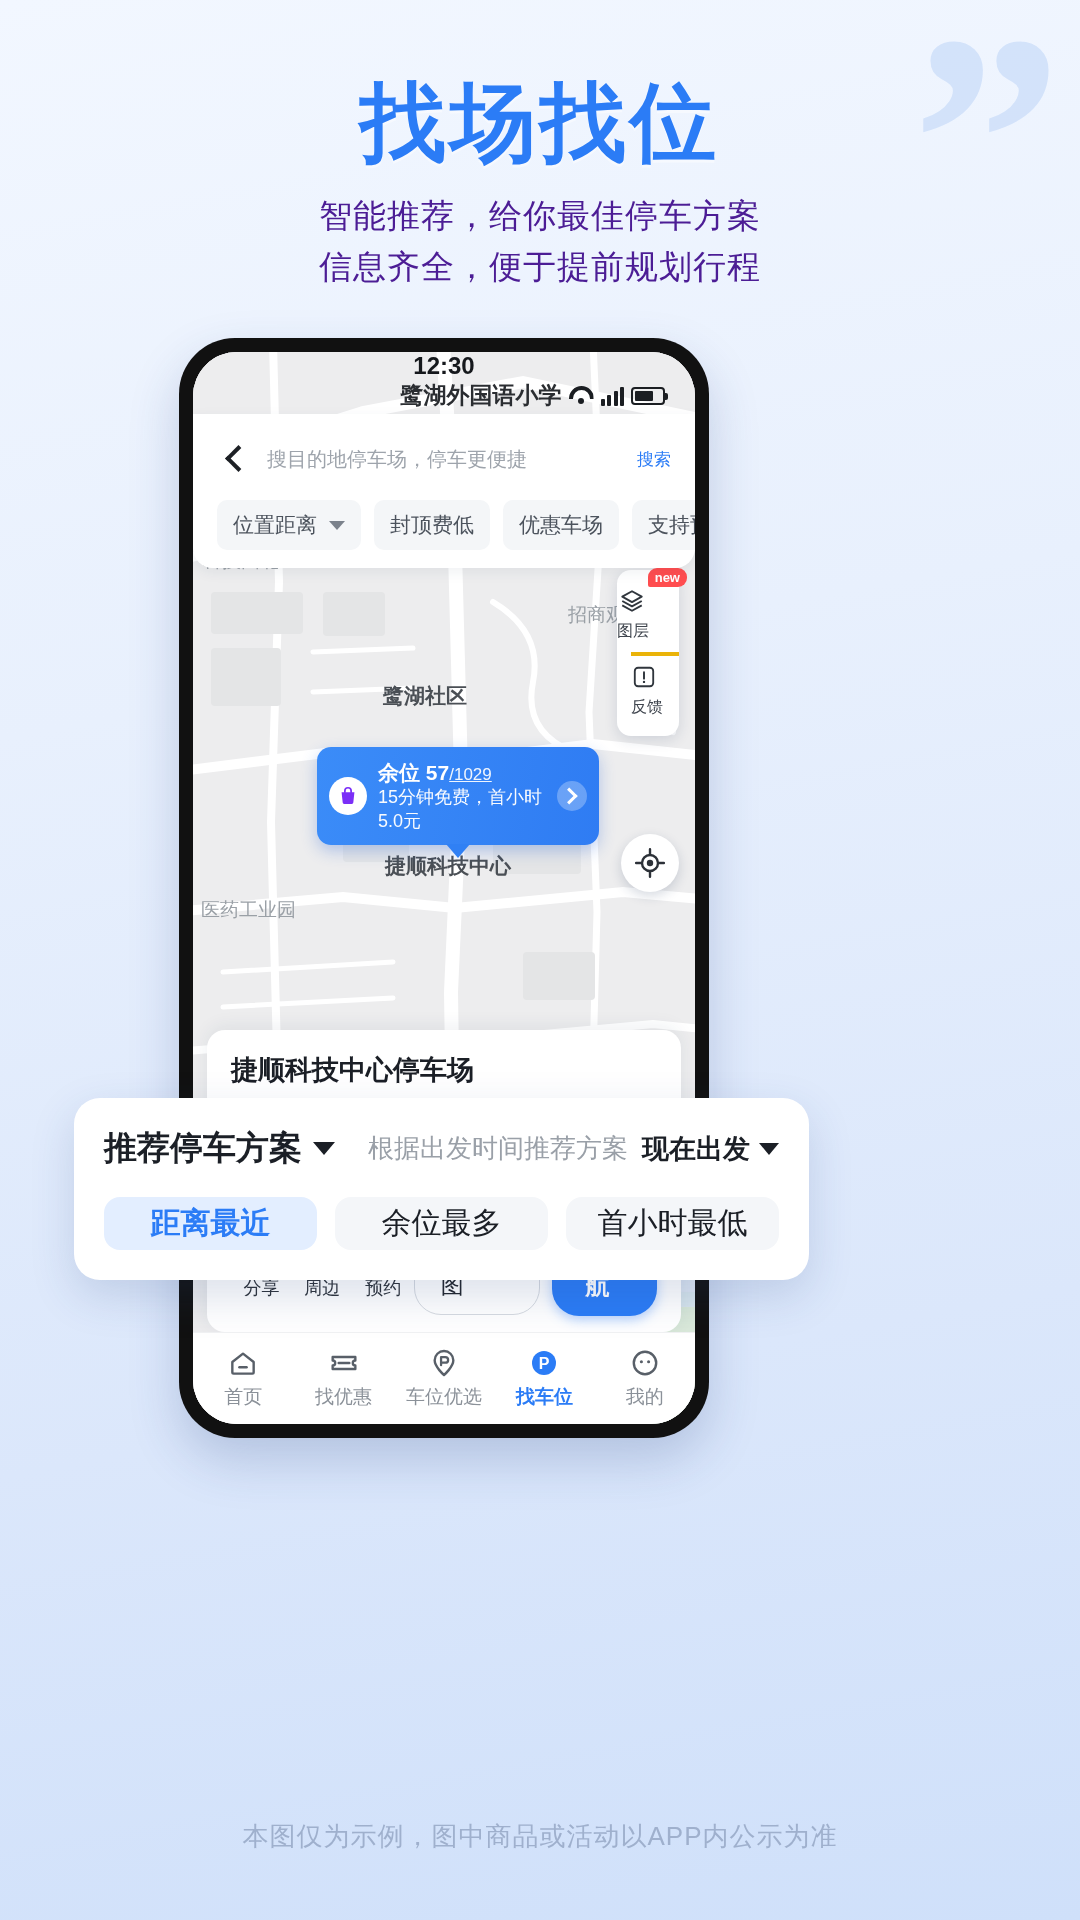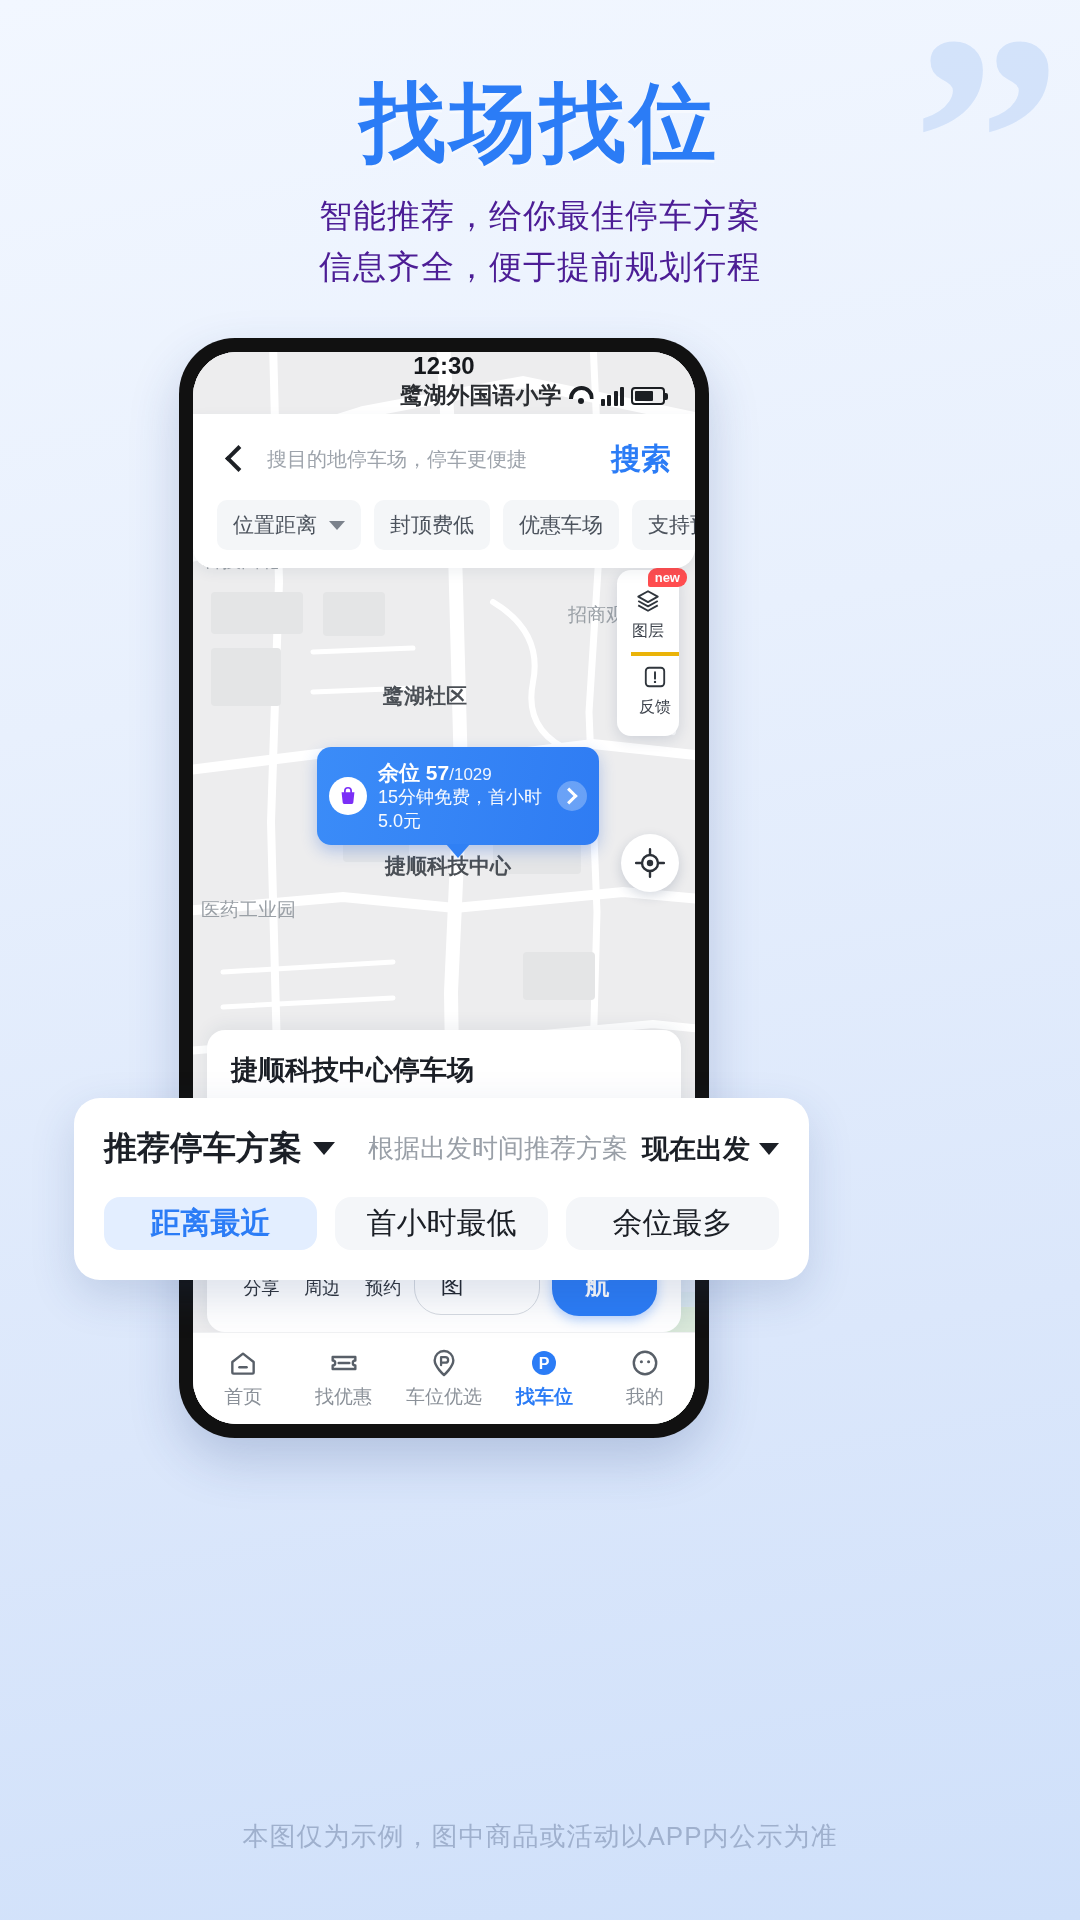--- a/index.html
+++ b/index.html
@@ -91,38 +91,38 @@
   .searchrow{ display:flex; align-items:center; padding:0 24px; height:62px; }
   .back-chev{
     width:34px; height:34px; position:relative; flex:0 0 auto; cursor:pointer;
   }
   .back-chev::before{
     content:""; position:absolute; left:12px; top:7px;
     width:15px; height:15px; border-left:4px solid #1d2025; border-bottom:4px solid #1d2025;
     transform:rotate(45deg);
   }
   .search-ph{ flex:1; margin-left:16px; color:#9ea4ac; font-size:20px; }
-  .search-btn{ color:#2b7cf6; font-size:30px; font-weight:700; }
+  .search-btn{ color:#2b7cf6; font-size:17px; font-weight:400; }
   .chips{ display:flex; gap:13px; padding:10px 24px 0; }
   .chip{
     background:#f4f6f8; color:#4c535d; border-radius:10px;
     font-size:21px; padding:11px 16px; display:flex; align-items:center; gap:12px;
     white-space:nowrap;
   }
   .chip .caret{
     width:0;height:0;border-left:8px solid transparent;border-right:8px solid transparent;
     border-top:9px solid #7b828c; display:inline-block;
   }
 
   
   .maptools{
     position:absolute; right:16px; top:218px; width:62px;
     background:#fff; border-radius:14px; z-index:4;
     box-shadow:0 4px 14px rgba(30,50,90,.14);
-    text-align:center; padding:10px 0 8px;
+    padding:10px 0 8px;
   }
   .maptool{ padding:8px 0 10px; position:relative; }
   .maptool + .maptool{ border-top:4px solid #eab308;margin-left:14px; }
   .maptool span{ display:block; font-size:16px; color:#40464f; margin-top:3px; }
   .badge-new{
     position:absolute; top:-12px; right:-8px; background:#ff4d4f; color:#fff;
     font-size:13px; padding:2px 7px; border-radius:9px 9px 9px 2px; font-weight:600;
   }
 
   
@@ -145,21 +145,21 @@
     content:""; position:absolute; left:50%; bottom:-13px; margin-left:-12px;
     width:0;height:0;border-left:12px solid transparent;border-right:12px solid transparent;
     border-top:14px solid #3080f4;
   }
   .co-badge{
     width:38px; height:38px; background:#fff; border-radius:50%;
     display:flex; align-items:center; justify-content:center; flex:0 0 auto;
   }
   .co-txt{ flex:1; color:#fff; line-height:1.3; }
   .co-l1{ font-size:21px; font-weight:700; }
-  .co-l1 .small{ font-size:17px; font-weight:400; opacity:.92; }
+  .co-l1 .small{ font-size:17px; font-weight:400; opacity:.92;text-decoration:underline; }
   .co-l2{ font-size:18px; opacity:.97; }
   .co-arrow{
     width:30px;height:30px;border-radius:50%;background:rgba(255,255,255,.28);
     display:flex;align-items:center;justify-content:center;flex:0 0 auto;
   }
   .co-arrow::before{
     content:"";width:9px;height:9px;border-top:3px solid #fff;border-right:3px solid #fff;
     transform:rotate(45deg) translate(-2px,2px);
   }
 
@@ -481,18 +481,18 @@
       <i class="caret"></i>
     </div>
     <div class="pc-hint">根据出发时间推荐方案</div>
     <div class="pc-sel">
       <span>现在出发</span>
       <i class="caret"></i>
     </div>
   </div>
   <div class="pc-opts">
     <div class="pc-opt sel">距离最近</div>
+    <div class="pc-opt">余位最多</div>
     <div class="pc-opt">首小时最低</div>
-    <div class="pc-opt">余位最多</div>
   </div>
 </div>
 
 <div class="footer">本图仅为示例，图中商品或活动以APP内公示为准</div>
 
 </body></html>

